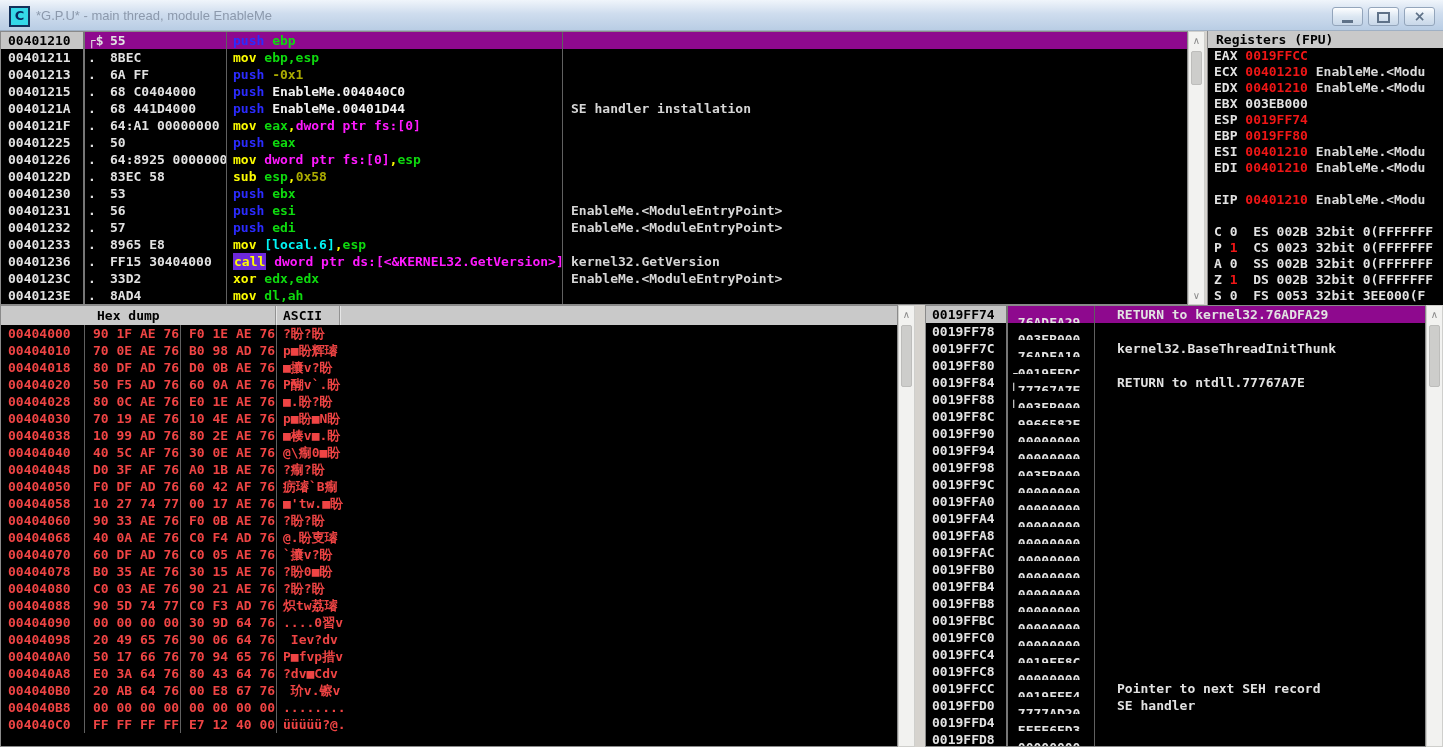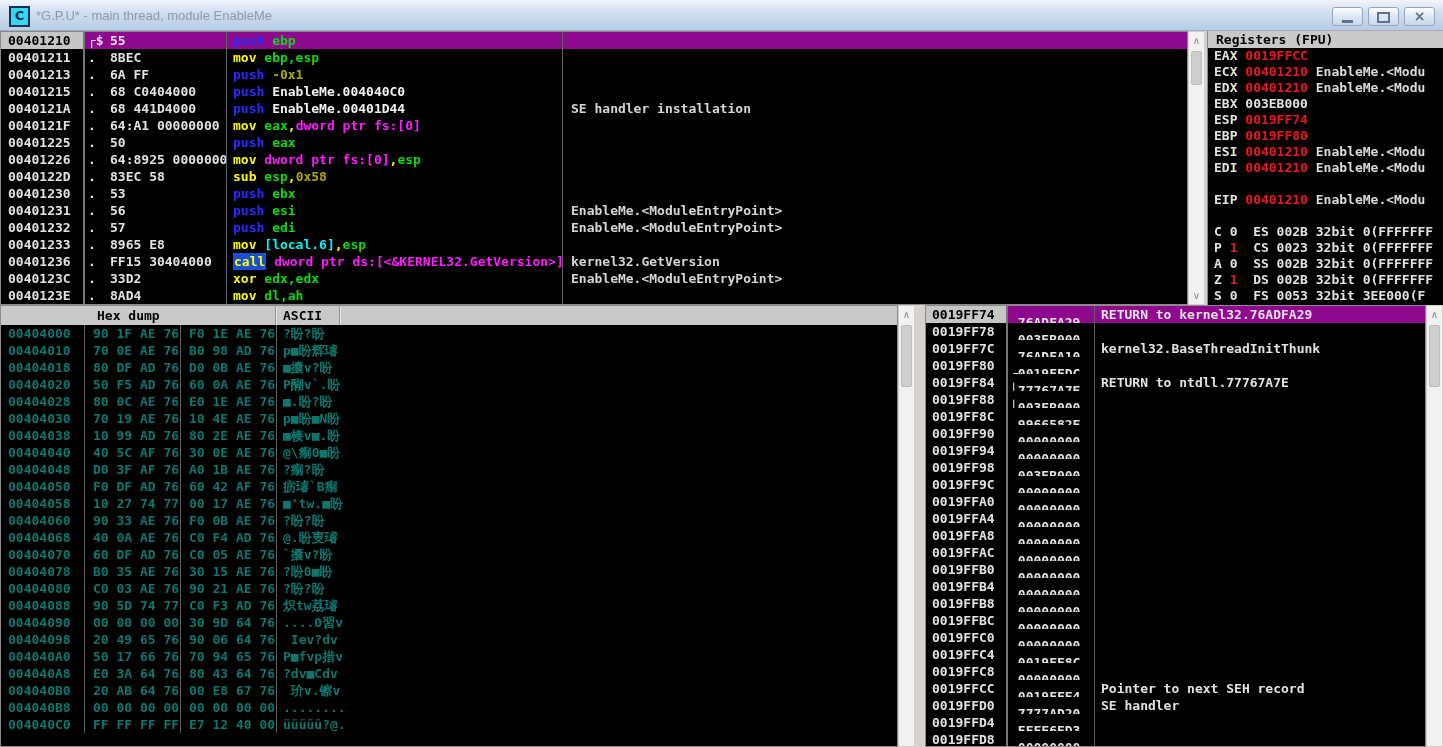--- a/index.html
+++ b/index.html
@@ -34,21 +34,21 @@
     color:#E2E2E2;white-space:pre;}
   .d-row .da{width:84px;padding-left:7px;flex:none;border-right:2px solid #767676;box-sizing:border-box;}
   .d-row .dm{width:22px;padding-left:3px;flex:none;}
   .d-row .db{width:117px;flex:none;overflow:hidden;border-right:1px solid #606060;box-sizing:border-box;}
   .d-row .di{width:336px;flex:none;overflow:hidden;padding-left:6px;border-right:1px solid #606060;box-sizing:border-box;}
   .d-row .dc{flex:1;overflow:hidden;padding-left:8px;color:#D6D6D6;}
   .d-row.sel{background:#8E098E;}
   .d-row.sel .da{background:#C6C6C6;color:#000;}
   .t-mnb{color:#2B2BFF}.t-mn{color:#FBFB00}.t-reg{color:#0EDA0E}.t-imm{color:#ABAB00}
   .t-mem{color:#FF1AFF}.t-loc{color:#00F5F5}.t-mod{color:#F2F2F2}
-  .t-hl{color:#FFFF00;background:#1d4ed8;padding:7px 1px;}
+  .t-hl{color:#FFFF00;background:#6d28d9;padding:7px 1px;}
 
   
   .regs{position:absolute;left:1207px;top:31px;width:264px;height:274px;background:#000;
     border-left:1px solid #8A8A8A;overflow:hidden;box-sizing:border-box;}
   .reg-header{height:17px;line-height:17px;background:#C9C9C9;color:#000;
     font-weight:bold;font-size:13px;padding-left:8px;}
   .r-row{height:16px;line-height:16px;font-weight:bold;font-size:13px;color:#E2E2E2;
     padding-left:6px;white-space:pre;overflow:hidden;}
   .r-gap{height:16px;}
   .red{color:#F01616;}
@@ -58,34 +58,34 @@
   .dump{position:absolute;left:0;top:305px;width:898px;height:442px;background:#000;
     border:1px solid #8A8A8A;box-sizing:border-box;overflow:hidden;}
   .dump-header{display:flex;height:19px;line-height:19px;background:#C9C9C9;color:#000;
     font-weight:bold;font-size:13px;}
   .dh{border-right:2px groove #E6E6E6;box-sizing:border-box;}
   .dh-addr{width:84px;padding-left:7px;margin-top:28px;}
   .dh-hex{width:192px;padding-left:12px;}
   .dh-ascii{width:64px;padding-left:6px;}
   .dh-rest{flex:1;border-right:none;}
   .h-row{display:flex;height:17px;line-height:17px;font-weight:bold;font-size:13px;
-    color:#0f766e;white-space:pre;}
+    color:#ef4444;white-space:pre;}
   .h-row .ha{width:84px;padding-left:7px;flex:none;border-right:1px solid #606060;box-sizing:border-box;}
   .h-row .hb{width:96px;padding-left:8px;flex:none;border-right:1px solid #606060;box-sizing:border-box;}
   .h-row .hb2{width:96px;padding-left:8px;flex:none;border-right:1px solid #606060;box-sizing:border-box;}
   .h-row .hc{flex:1;padding-left:6px;overflow:hidden;}
 
   
   .stack{position:absolute;left:925px;top:305px;width:501px;height:442px;background:#000;
     border:1px solid #8A8A8A;box-sizing:border-box;overflow:hidden;}
   .s-row{display:flex;height:17px;line-height:17px;font-weight:bold;font-size:13px;
     color:#E2E2E2;white-space:pre;}
   .s-row .sa{width:82px;padding-left:6px;flex:none;border-right:2px solid #767676;box-sizing:border-box;}
   .s-row .sv{width:84px;flex:none;overflow:hidden;padding-left:2px;margin-top:8px;}
-  .s-row .sc{flex:1;overflow:hidden;padding-left:6px;border-left:1px solid #606060;}
+  .s-row .sc{flex:1;overflow:hidden;padding-left:22px;border-left:1px solid #606060;}
   .s-row.sel{background:#8E098E;}
   .s-row.sel .sa{background:#C6C6C6;color:#000;}
 </style>
 </head>
 <body>
 
 <div class="titlebar">
   <div class="app-icon">C</div>
   <div class="title-text">*G.P.U* - main thread, module EnableMe</div>
   <div class="win-btns">

